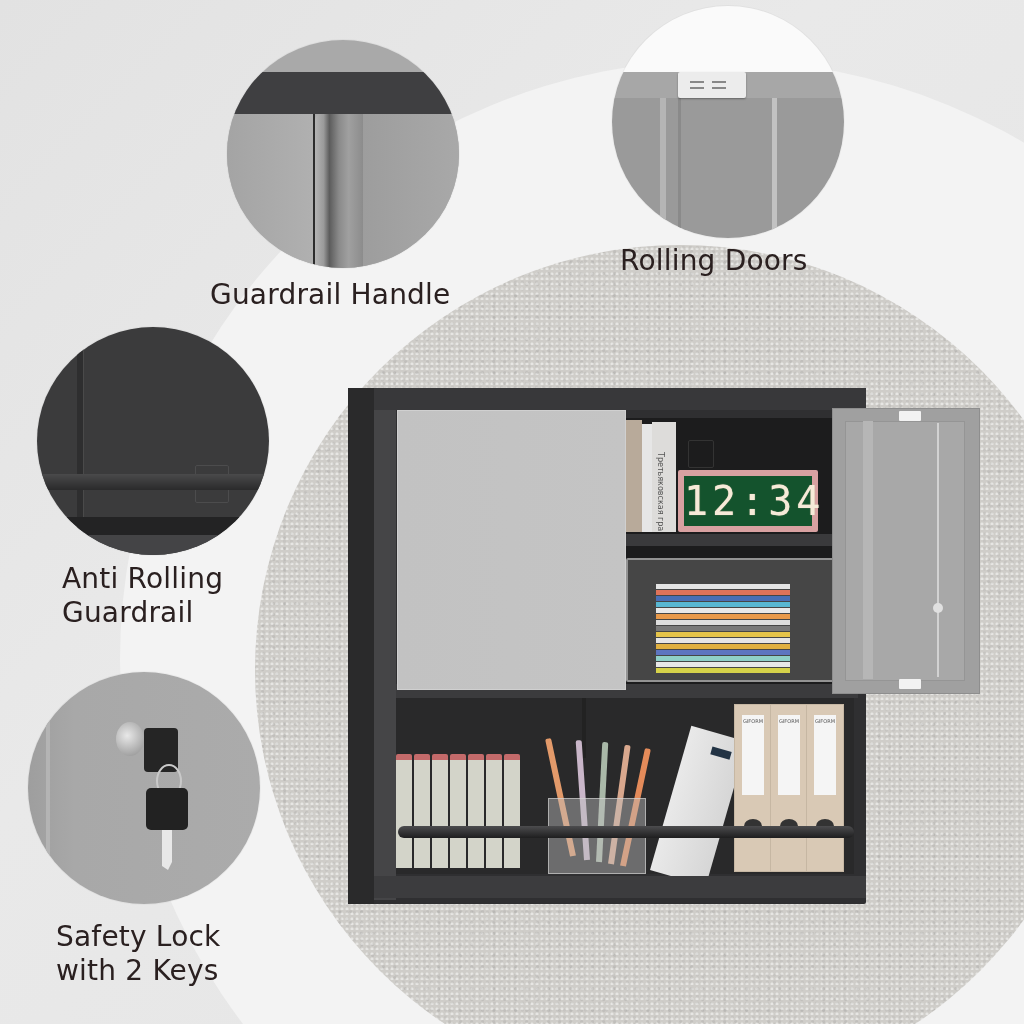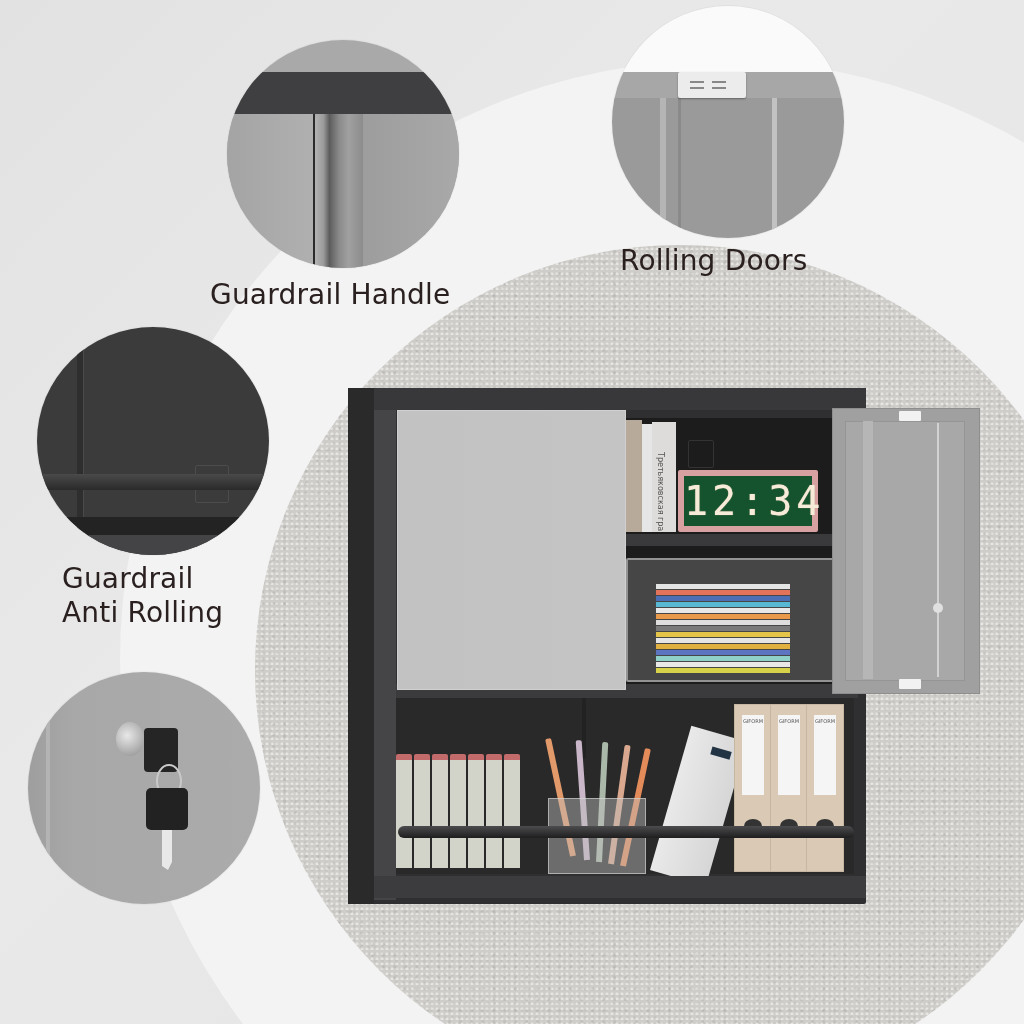--- a/index.html
+++ b/index.html
@@ -118,33 +118,35 @@
 <div class="label" style="left:620px;top:244px;">Rolling Doors</div>
 
 <div class="circle c3">
   <div class="post"></div>
     <div class="tab"></div>
     <div class="rail"></div>
     <div class="shelf"></div>
     <div class="shelf2"></div>
 </div>
 <div class="label" style="left:62px;top:562px;">
+  <div>Anti Rolling</div>
   <div>Guardrail</div>
-  <div>Anti Rolling</div>
 </div>
 
 <div class="circle c4">
   <div class="edge"></div>
     <div class="cyl"></div>
     <div class="k1"></div>
     <div class="ring"></div>
     <div class="k2"></div>
     <div class="blade"></div>
 </div>
 <div class="label" style="left:56px;top:920px;">
+  <div>Safety Lock</div>
+  <div>with 2 Keys</div>
 </div>
 
 <div class="cab">
   <div class="cab-body"></div>
   <div class="interior-top"></div>
   <div class="book1"></div>
   <div class="book2"></div>
   <div class="book3">
       <span>Третьяковская гра</span>
     </div>

